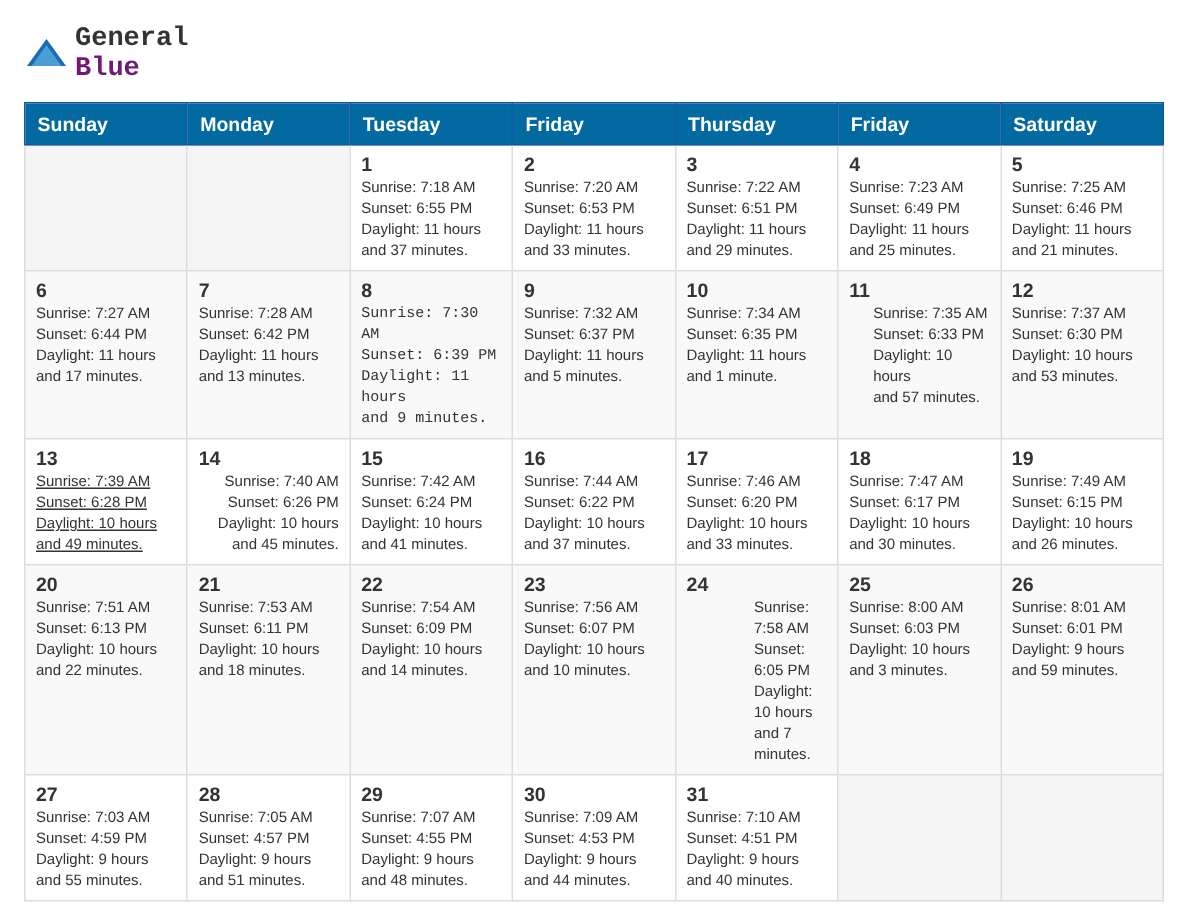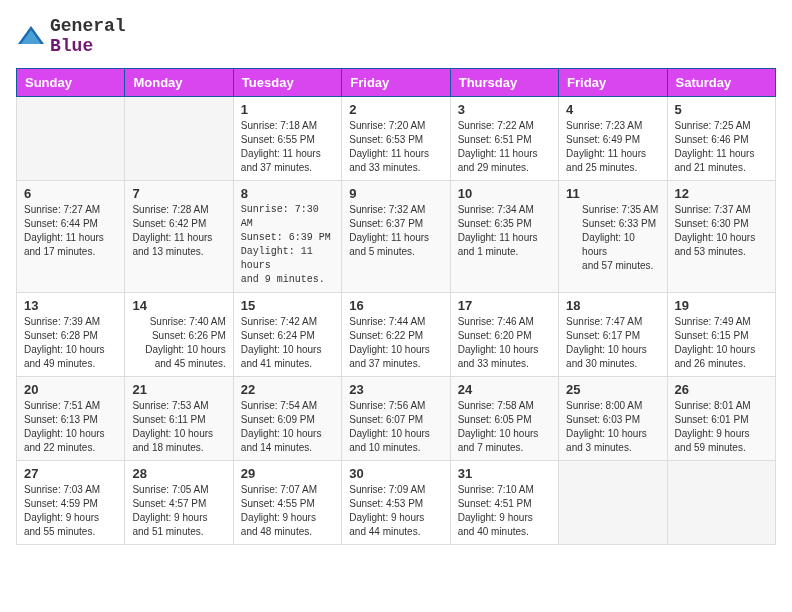--- a/index.html
+++ b/index.html
@@ -37,21 +37,21 @@
     .location-title {
       font-size: 16px;
       color: #555;
     }
     .calendar {
       width: 100%;
       border-collapse: collapse;
       border: 1px solid #ccc;
     }
     .calendar th {
-      background-color: #d946ef;
+      background-color: #0369a1;
       color: white;
       text-align: left;
       padding: 6px 8px;
       font-size: 13px;
       border: 1px solid #1558a0;
     }
     .calendar td {
       vertical-align: top;
       padding: 5px 7px;
       font-size: 11px;
@@ -198,21 +198,21 @@
           <span class="day-number">12</span>
           <div class="day-info" style="white-space: pre-line;">Sunrise: 7:37 AM
 Sunset: 6:30 PM
 Daylight: 10 hours
 and 53 minutes.</div>
         </td>
       </tr>
       <tr>
         <td>
           <span class="day-number">13</span>
-          <div class="day-info" style="white-space: pre-line;">Sunrise: 7:39 AM
+          <div class="day-info" style="white-space: pre-line; text-decoration: underline;">Sunrise: 7:39 AM
 Sunset: 6:28 PM
 Daylight: 10 hours
 and 49 minutes.</div>
         </td>
         <td>
           <span class="day-number">14</span>
           <div class="day-info" style="white-space: pre-line; text-align: right;">Sunrise: 7:40 AM
 Sunset: 6:26 PM
 Daylight: 10 hours
 and 45 minutes.</div>
@@ -277,21 +277,21 @@
         </td>
         <td>
           <span class="day-number">23</span>
           <div class="day-info" style="white-space: pre-line;">Sunrise: 7:56 AM
 Sunset: 6:07 PM
 Daylight: 10 hours
 and 10 minutes.</div>
         </td>
         <td>
           <span class="day-number">24</span>
-          <div class="day-info" style="white-space: pre-line;">Sunrise: 7:58 AM
+          <div class="day-info" style="white-space: pre-line; margin-left: 45px;">Sunrise: 7:58 AM
 Sunset: 6:05 PM
 Daylight: 10 hours
 and 7 minutes.</div>
         </td>
         <td>
           <span class="day-number">25</span>
           <div class="day-info" style="white-space: pre-line;">Sunrise: 8:00 AM
 Sunset: 6:03 PM
 Daylight: 10 hours
 and 3 minutes.</div>

